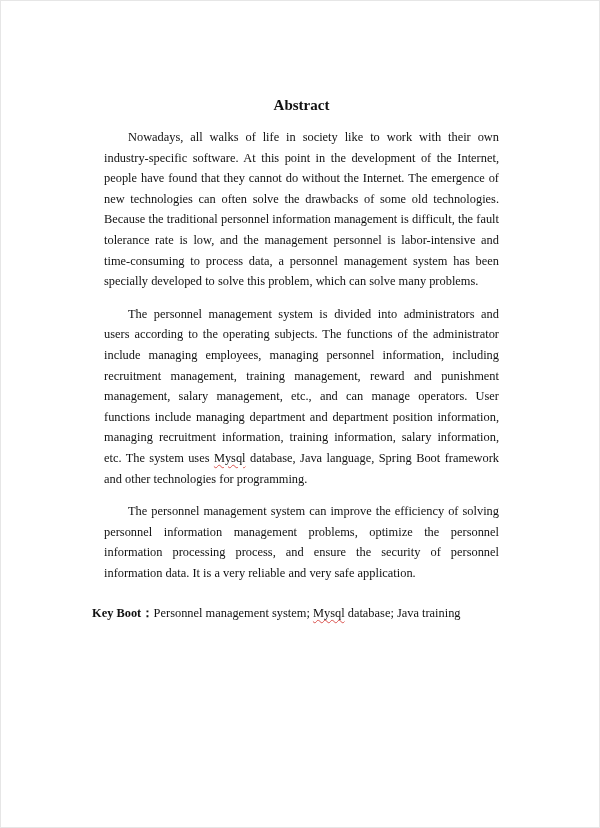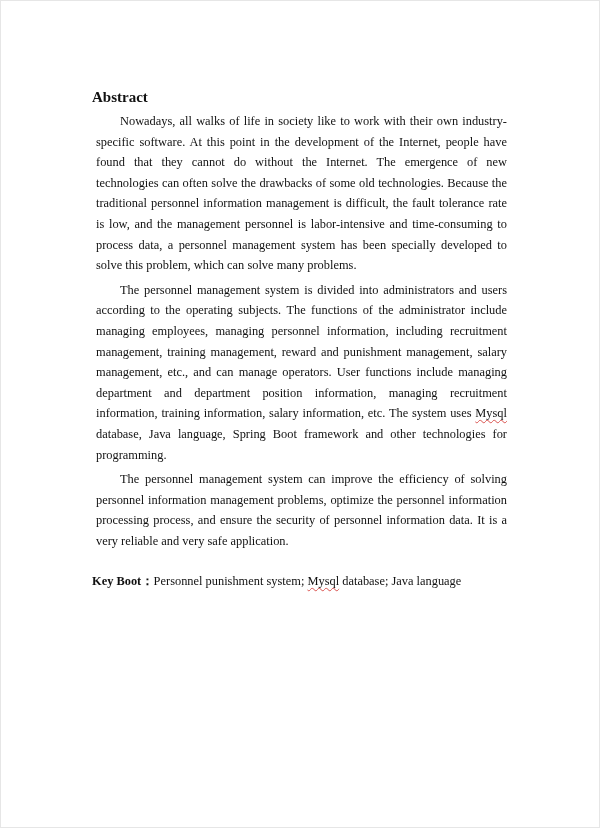--- a/index.html
+++ b/index.html
@@ -23,32 +23,32 @@
     }
     .content {
       position: absolute;
       left: 91px;
       top: 78px;
       width: 419px;
       font-family: "Liberation Serif", serif;
       color: #111111;
     }
     .title {
-      text-align: left;
+      text-align: center;
       font-weight: bold;
       font-size: 15px;
       line-height: 20px;
-      margin: 8px 0 1px 0;
+      margin: 16px 0 1px 0;
     }
     .para {
       font-size: 12.4px;
       line-height: 20.6px;
       text-align: justify;
       text-indent: 24px;
-      margin: 4px;
+      margin: 12px;
     }
     .spell {
       text-decoration: underline wavy #d9534f;
       text-decoration-thickness: 1px;
       text-underline-offset: 2px;
       font-family: Liberation Serif, serif;
     }
     .keywords {
       margin-top: 20px;
       font-size: 12.4px;
@@ -64,15 +64,15 @@
 <div class="page">
   <div class="content">
     <div class="title">Abstract</div>
 
     <p class="para"><span>Nowadays, all walks of life in society like to work with their own industry-specific software. At this point in the development of the Internet, people have found that they cannot do without the Internet. The emergence of new technologies can often solve the drawbacks of some old technologies. Because the traditional personnel information management is difficult, the fault tolerance rate is low, and the management personnel is labor-intensive and time-consuming to process data, a personnel management system has been specially developed to solve this problem, which can solve many problems.</span></p>
 
     <p class="para"><span>The personnel management system is divided into administrators and users according to the operating subjects. The functions of the administrator include managing employees, managing personnel information, including recruitment management, training management, reward and punishment management, salary management, etc., and can manage operators. User functions include managing department and department position information, managing recruitment information, training information, salary information, etc. The system uses </span><span class="spell">Mysql</span><span> database, Java language, Spring Boot framework and other technologies for programming.</span></p>
 
     <p class="para"><span>The personnel management system can improve the efficiency of solving personnel information management problems, optimize the personnel information processing process, and ensure the security of personnel information data. It is a very reliable and very safe application.</span></p>
 
-    <div class="keywords"><span class="kw-label">Key Boot：</span><span>Personnel punishment system; </span><span class="spell">Mysql</span><span> database; Java language</span></div>
+    <div class="keywords"><span class="kw-label">Key Boot：</span><span>Personnel management system; </span><span class="spell">Mysql</span><span> database; Java training</span></div>
   </div>
 </div>
 
 </body></html>

